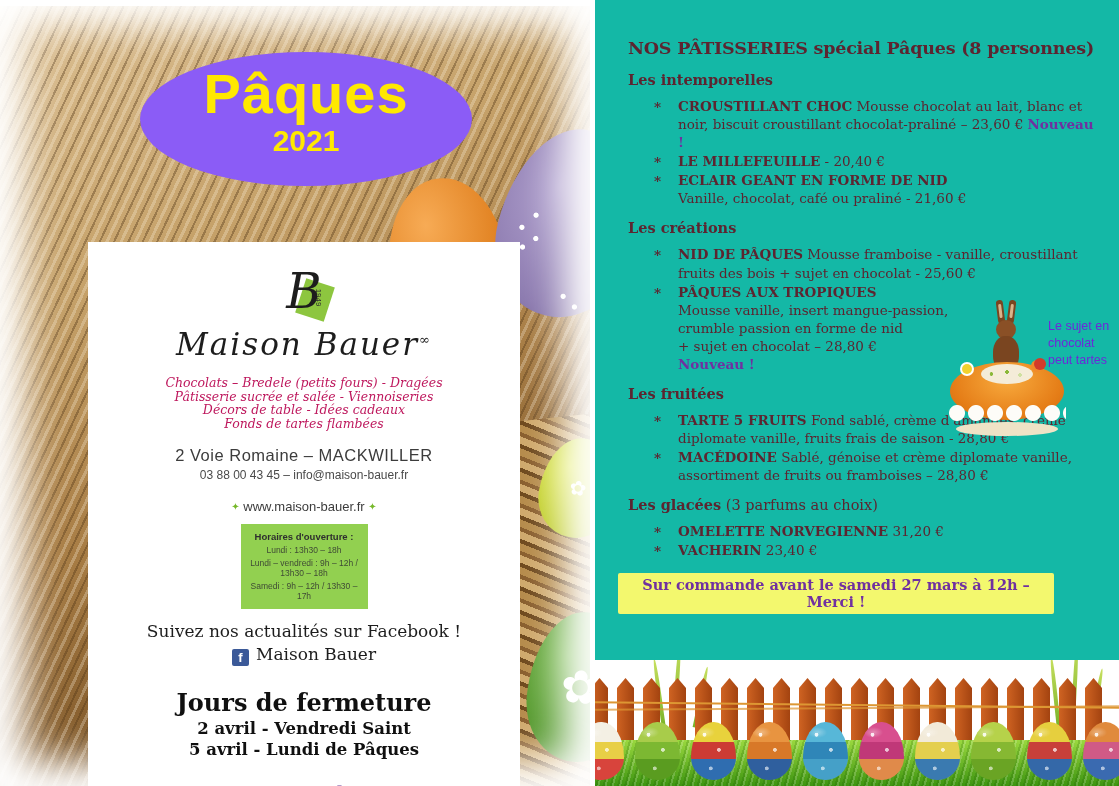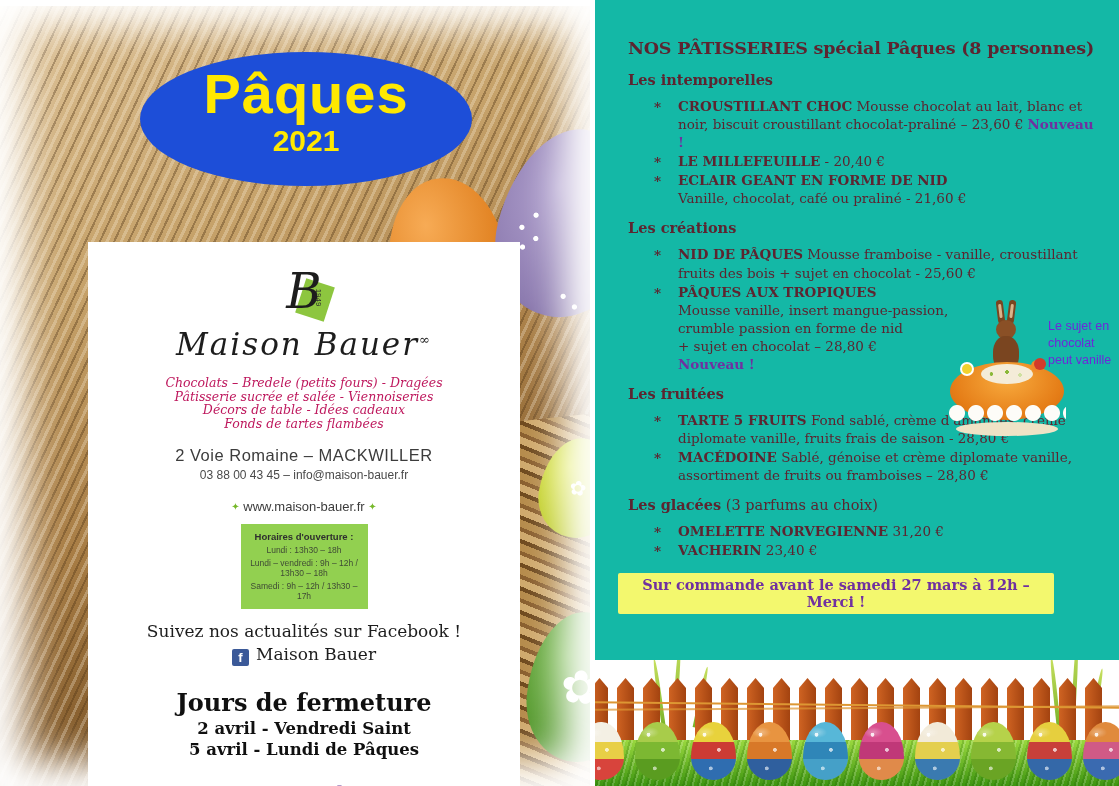--- a/index.html
+++ b/index.html
@@ -39,21 +39,21 @@
     border-radius:inherit; }
   .egg-lime { left:540px; top:438px; width:76px; height:100px; transform:rotate(10deg);
     background:radial-gradient(ellipse at 35% 30%, #dfe85a, #bcca22 70%, #98a80e);
     display:flex; align-items:center; justify-content:center; color:#fff; font-size:20px; }
   .egg-greenflower { left:528px; top:612px; width:104px; height:150px; transform:rotate(6deg);
     background:radial-gradient(ellipse at 35% 30%, #7dbb55, #4f9328 70%, #377212);
     display:flex; align-items:center; justify-content:center; color:#fff; font-size:46px; }
   .vignette { position:absolute; inset:0; box-shadow: inset 0 0 38px 26px #fff; pointer-events:none; }
 
   .easter-badge { position:absolute; left:140px; top:52px; width:332px; height:134px;
-    background:#1d4ed8; border-radius:50%; text-align:center; z-index:3; }
+    background:#8b5cf6; border-radius:50%; text-align:center; z-index:3; }
   .badge-title { font-family:"Liberation Sans", sans-serif; font-weight:bold; color:#ffe800;
     font-size:56px; line-height:1; margin-top:14px; letter-spacing:1px; }
   .badge-year { font-family:"Liberation Sans", sans-serif; font-weight:bold; color:#ffe800;
     font-size:30px; line-height:1; margin-top:4px; }
 
   
   .card { position:absolute; left:88px; top:242px; width:432px; height:544px; background:#fff;
     text-align:center; z-index:4; }
   .logo-wrap { position:relative; display:inline-block; margin-top:20px; height:62px; }
   .logo-square { position:absolute; left:14px; top:20px; width:30px; height:36px; background:#8dc63f;
@@ -276,21 +276,21 @@
     <div class="cake-ring"></div>
     <div class="cake-hole"></div>
     <div class="cake-flower f1"></div>
     <div class="cake-flower f2"></div>
     <div class="cream"></div>
     <div class="plate"></div>
   </div>
   <div class="cake-caption">
     <div>Le sujet en</div>
     <div>chocolat</div>
-    <div>peut vanille</div>
+    <div>peut tartes</div>
   </div>
 
   <div class="footer-photo">
     <span class="blade" style="left:62px; bottom:58px; height:70px; transform:rotate(-8deg);"></span>
     <span class="blade" style="left:80px; bottom:60px; height:84px; transform:rotate(4deg);"></span>
     <span class="blade" style="left:104px; bottom:58px; height:62px; transform:rotate(12deg);"></span>
     <span class="blade" style="left:458px; bottom:58px; height:72px; transform:rotate(-6deg);"></span>
     <span class="blade" style="left:478px; bottom:60px; height:86px; transform:rotate(3deg);"></span>
     <span class="blade" style="left:500px; bottom:58px; height:60px; transform:rotate(10deg);"></span>
     <div class="fence-row">

